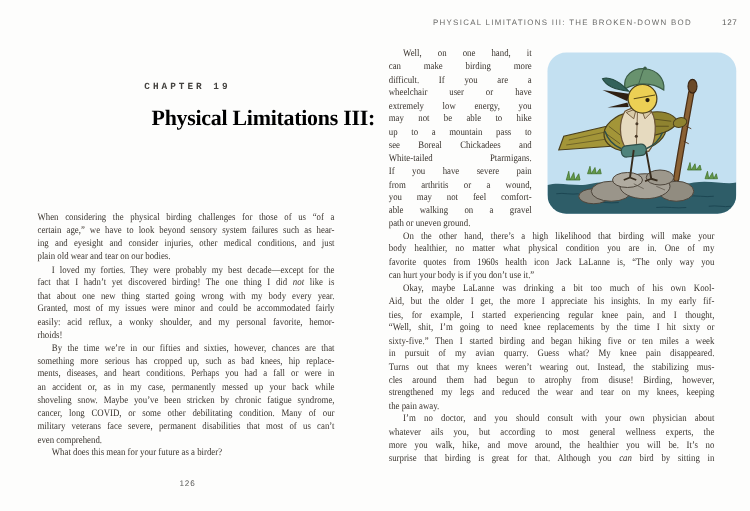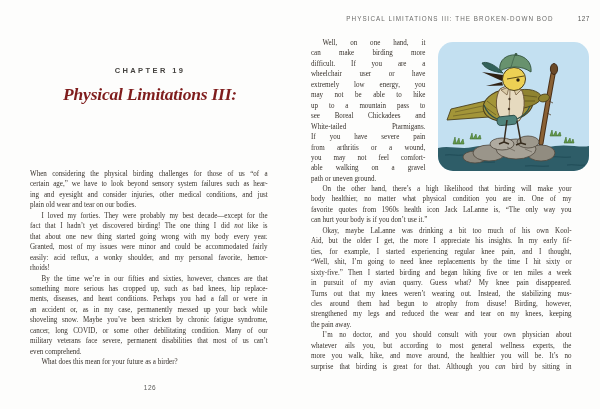--- a/index.html
+++ b/index.html
@@ -4,28 +4,27 @@
 <style>
   html,body{margin:0;padding:0;background:#ffffff;}
   .spread{
     position:relative;width:600px;height:409px;overflow:hidden;
     background:#fdfdfc;color:#38322c;
     font-family:"Liberation Serif", serif;
   }
   
   .chapter-label{
     position:absolute;top:66px;left:0;width:300px;text-align:center;
-    font-family:Liberation Sans, sans-serif;font-size:7.5px;font-weight:bold;
+    font-family:Liberation Mono, monospace;font-size:7.5px;font-weight:bold;
     letter-spacing:2.4px;color:#44423f;
   }
   .title{
-    position:absolute;top:84px;left:0;width:300px;margin:0;text-align:center;
+    position:absolute;top:84px;left:0;width:300px;margin:0;text-align:right;
     font-size:17.5px;line-height:20px;font-weight:700;letter-spacing:-0.2px;
-    color:#7f1d1d;
-    font-style:italic;
+    color:#000000;
   }
   .folio-left{
     position:absolute;top:384px;left:0;width:300px;text-align:center;
     font-family:"Liberation Sans", sans-serif;font-size:6.5px;
     letter-spacing:0.6px;color:#5a5a58;
   }
   
   .running-head{
     position:absolute;top:15px;left:300px;width:300px;text-align:center;
     font-family:"Liberation Sans", sans-serif;font-size:6.3px;

